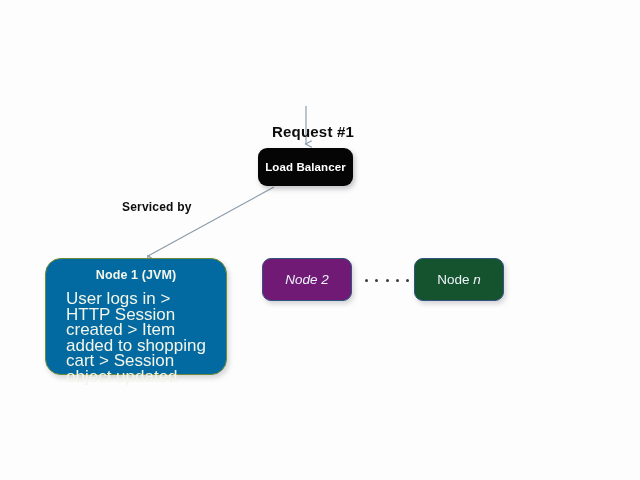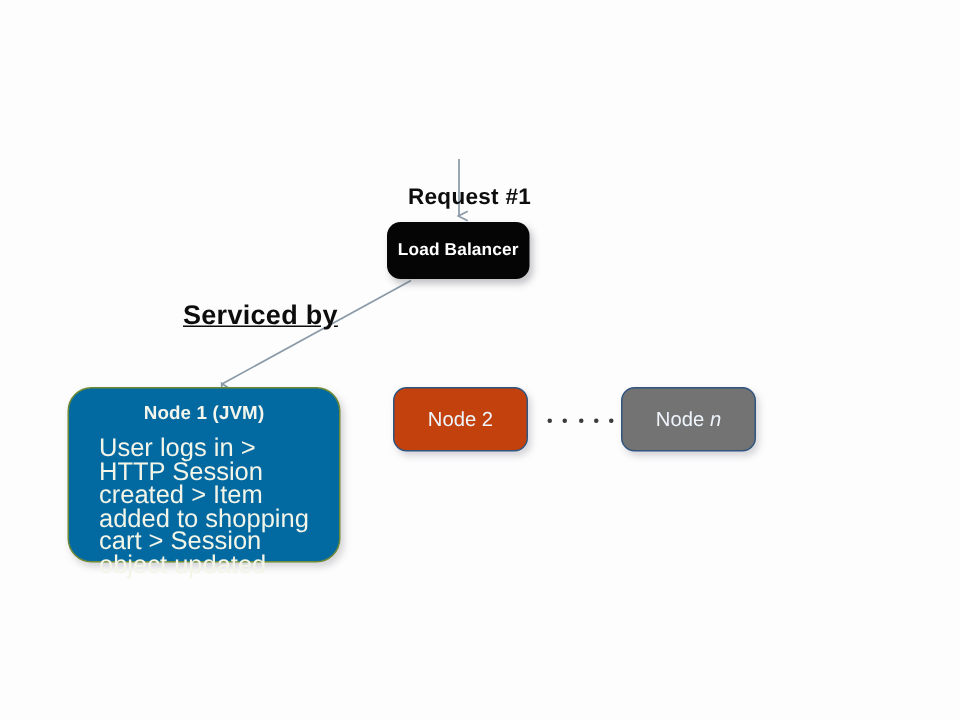--- a/index.html
+++ b/index.html
@@ -34,26 +34,25 @@
     color: #0d0d0d;
     letter-spacing: 0.2px;
     white-space: nowrap;
     margin-top: 44px;
   }
 
   
   .serviced-label {
     left: 122px;
     top: 200px;
-    font-size: 18px;
+    font-size: 12px;
     font-weight: bold;
     color: #0d0d0d;
     letter-spacing: 0.2px;
     white-space: nowrap;
-    text-decoration: underline;
   }
 
   
   .lb-box {
     left: 258px;
     top: 148px;
     width: 95px;
     height: 38px;
     background: #050505;
     border-radius: 9px;
@@ -163,29 +162,29 @@
 
 <div class="abs lb-box" style="background: rgb(5, 5, 5);">
   <span class="lb-text">Load Balancer</span>
 </div>
 
 <div class="abs green-node" style="background: #0369a1; border-color: rgb(111, 138, 52);">
   <div class="gn-title">Node 1 (JVM)</div>
   <div class="gn-body">User logs in &gt; HTTP Session created &gt; Item added to shopping cart &gt; Session object updated</div>
 </div>
 
-<div class="abs blue-node node2" style="background: #c2410c; border-color: rgb(49, 85, 127);">
+<div class="abs blue-node node2" style="background: #701a75; border-color: rgb(49, 85, 127); font-style: italic;">
   <span class="bn-text">Node 2</span>
 </div>
 
 <div class="abs dots">
     <span class="dot" style="background: rgb(59, 59, 59);"></span>
     <span class="dot" style="background: rgb(59, 59, 59);"></span>
     <span class="dot" style="background: rgb(59, 59, 59);"></span>
     <span class="dot" style="background: rgb(59, 59, 59);"></span>
     <span class="dot" style="background: rgb(59, 59, 59);"></span>
   </div>
 
-<div class="abs blue-node noden" style="background: #737373; border-color: rgb(49, 85, 127);">
+<div class="abs blue-node noden" style="background: #14532d; border-color: rgb(49, 85, 127);">
   <span class="bn-text">
     <span>Node </span><em>n</em>
   </span>
 </div>
 
 </body></html>

